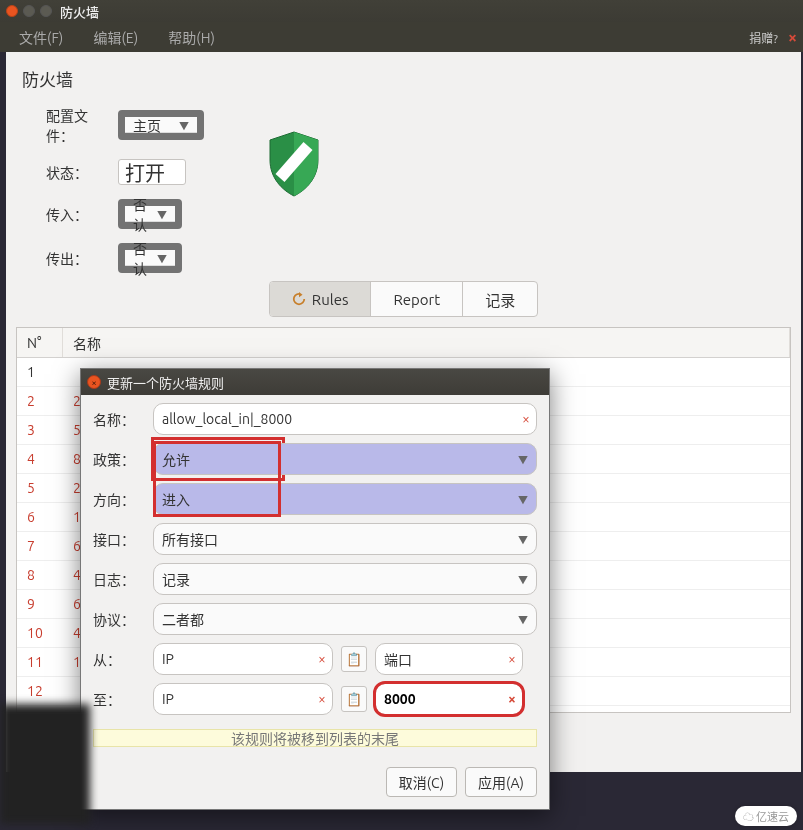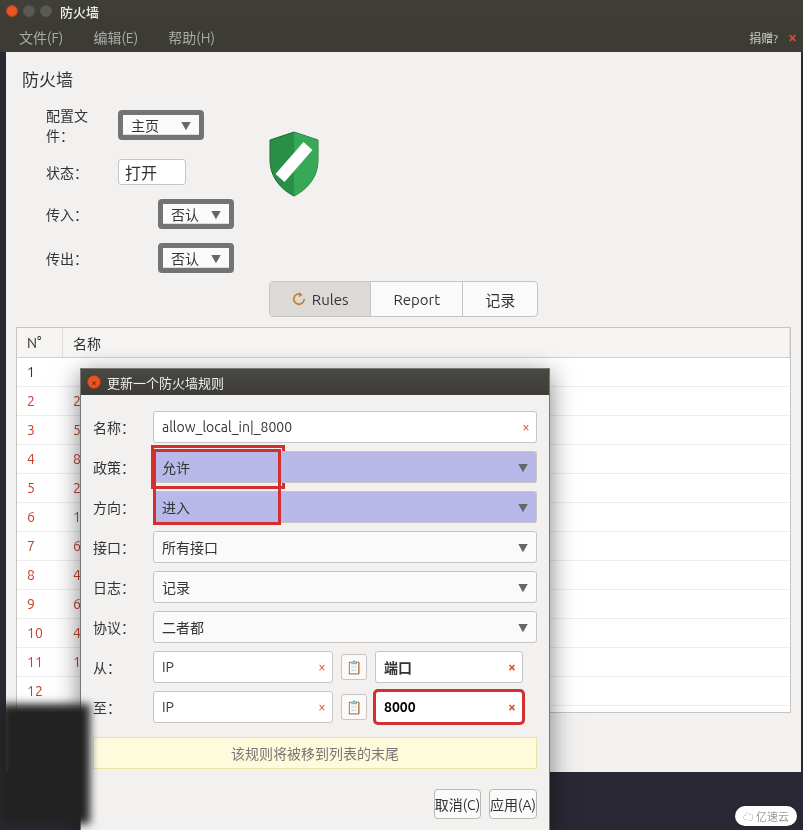--- a/index.html
+++ b/index.html
@@ -17,25 +17,25 @@
 .menubar .right { display:flex; align-items:center; gap:10px; }
 .menubar .donate { color:#ccc; font-size:12px; }
 .menubar .x { color:#d64b3a; font-weight:bold; font-size:16px; cursor:pointer; }
 
 .main { background:#f2f1f0; width:795px; margin-left:6px; height:720px; position:relative; padding:14px 10px 10px; }
 
 .h1 { font-size:17px; color:#333; margin-bottom:14px; padding-left:6px; }
 
 .config-grid { display:grid; grid-template-columns:92px 110px; row-gap:14px; column-gap:4px; align-items:center; padding-left:6px; margin-bottom:8px; }
 .config-grid label { font-size:14px; color:#333;margin-left:24px; }
-.sel { background:#fafafa; border:5px solid #737373; border-radius:4px; height:30px; display:flex; align-items:center; justify-content:space-between; padding:0 8px; font-size:14px; color:#333; box-shadow:inset 0 -1px 0 #ddd; cursor:pointer; }
+.sel { background:#fafafa; border:7px solid #737373; border-radius:4px; height:30px; display:flex; align-items:center; justify-content:space-between; padding:0 8px; font-size:14px; color:#333; box-shadow:inset 0 -1px 0 #ddd; cursor:pointer; }
 .sel .caret { font-size:10px; color:#666; }
-.sel.small { width:76px;margin-left:40px; }
+.sel.small { width:64px; }
 .sel.large { width:86px; }
-.inp { background:#fff; border:1px solid #c7c4c1; border-radius:3px; height:26px; padding:0 6px; font-size:16px; color:#333; display:flex; align-items:center; }
+.inp { background:#fff; border:1px solid #c7c4c1; border-radius:3px; height:26px; padding:0 6px; font-size:20px; color:#333; display:flex; align-items:center; }
 
 .shield-wrap { position:absolute; left:256px; top:76px; }
 
 .tabs { display:flex; justify-content:center; margin-top:6px; }
 .tabs-inner { display:flex; border:1px solid #c7c4c1; border-radius:4px; overflow:hidden; background:#fafafa; height:36px; align-items:stretch; }
 .tab { padding:0 22px; display:flex; align-items:center; font-size:15px; color:#333; border-right:1px solid #c7c4c1; cursor:pointer; }
 .tab:last-child { border-right:none; }
 .tab.active { background:#dcdad6; }
 .tab .ico { width:14px; height:14px; margin-right:6px; }
 
@@ -55,35 +55,35 @@
 .redact { background:#f7b4b4; display:inline-block; height:14px; width:50px; }
 
 .tfooter { position:absolute; left:10px; right:10px; bottom:36px; background:#f2f1f0; border-top:1px solid #c7c4c1; height:24px; display:flex; align-items:center; padding:0 6px; gap:14px; font-size:16px; color:#555; }
 .tfooter span { cursor:pointer; }
 .arrow { position:absolute; left:26px; bottom:10px; color:#d32f2f; font-size:22px; transform:rotate(40deg); }
 
 
 .modal { position:absolute; left:80px; top:368px; width:470px; background:#f2f1f0; border:1px solid #777; box-shadow:0 6px 24px rgba(0,0,0,.5); }
 .modal-title { height:26px; background:linear-gradient(#494843,#3e3c37); display:flex; align-items:center; padding:0 6px; color:#eee; font-size:13px; gap:6px; }
 .modal-title .mdot { width:14px; height:14px; border-radius:50%; background:#e95420; border:1px solid #a8391a; font-size:10px; color:#3a1608; display:flex; align-items:center; justify-content:center; }
-.modal-body { padding:12px 12px 10px 12px; }
+.modal-body { padding:4px 12px 10px 12px; }
 .mrow { display:flex; align-items:center; height:40px; gap:8px; }
 .mrow label { width:52px; text-align:left; font-size:14px; color:#333; }
-.mfield { flex:1; background:#fff; border:1px solid #c7c4c1; border-radius:3px; height:32px; display:flex; align-items:center; padding:0 8px; font-size:14px; color:#333; position:relative; }
+.mfield { flex:1; background:#fff; border:1px solid #c7c4c1; border-radius:10px; height:32px; display:flex; align-items:center; padding:0 8px; font-size:14px; color:#333; position:relative; }
 .mfield.select { background:#fafafa; justify-content:space-between; cursor:pointer; }
 .mfield.select .caret { font-size:10px; color:#666; }
 .mfield .clr { position:absolute; right:6px; color:#d64b3a; font-size:14px; cursor:pointer; }
 .mfield.short { flex:0 0 180px; }
-.mfield.port { flex:0 0 148px;font-weight:bold; }
+.mfield.port { flex:0 0 148px; }
 .copybtn { width:26px; height:26px; background:#fafafa; border:1px solid #c7c4c1; border-radius:3px; display:flex; align-items:center; justify-content:center; color:#c77f2b; font-size:13px; cursor:pointer; }
 .hl-red { outline:3px solid #d32f2f; outline-offset:-1px; }
 .hl-purple { background:#b9b9e9 !important; }
-.note { background:#fdfbdb; border:1px solid #e8e4a8; height:32px; display:flex; align-items:center; justify-content:center; font-size:14px; color:#777; margin:10px 0; }
+.note { background:#fdfbdb; border:1px solid #e8e4a8; height:18px; display:flex; align-items:center; justify-content:center; font-size:14px; color:#777; margin:10px 0; }
 .modal-actions { display:flex; justify-content:flex-end; gap:8px; padding:0 12px 12px; }
-.btn { background:#fafafa; border:1px solid #bbb8b4; border-radius:4px; height:30px; padding:0 0; font-size:14px; color:#333; display:flex; align-items:center; cursor:pointer;text-align:right; }
+.btn { background:#fafafa; border:1px solid #bbb8b4; border-radius:4px; height:30px; padding:0 12px; font-size:14px; color:#333; display:flex; align-items:center; cursor:pointer;text-align:right; }
 
 .watermark { position:absolute; right:6px; bottom:4px; background:#fff; border-radius:10px; height:20px; padding:0 8px; font-size:11px; color:#999; display:flex; align-items:center; box-shadow:0 0 4px rgba(0,0,0,.2); }
 
 .taskbar-blur { position:absolute; left:0; top:704px; width:90px; height:120px; background:#222; filter:blur(4px); }
 </style>
 </head>
 <body>
 
 <div class="titlebar">
   <div class="win-dots">

